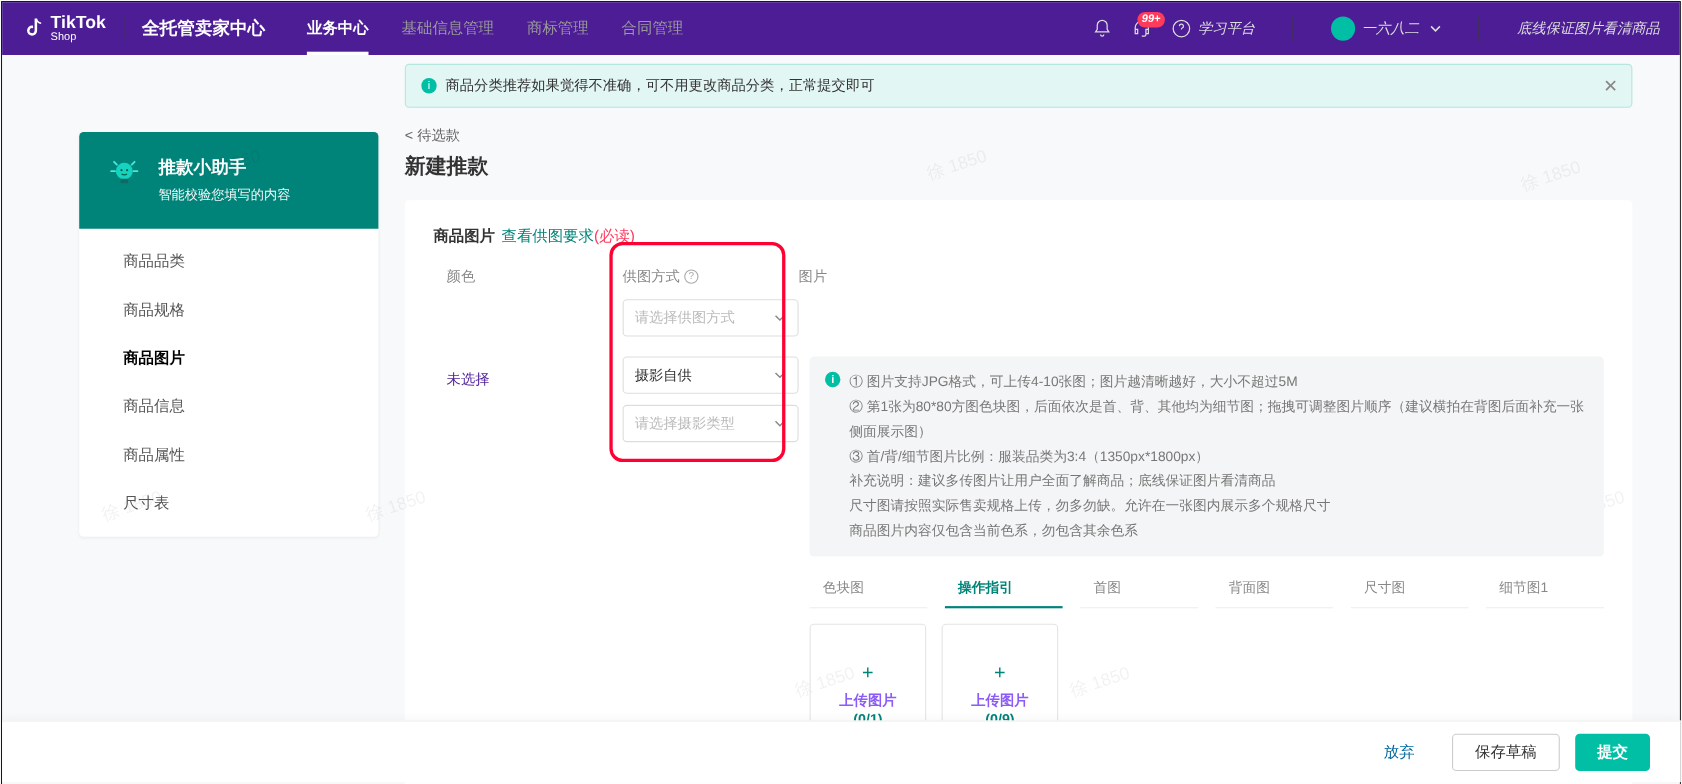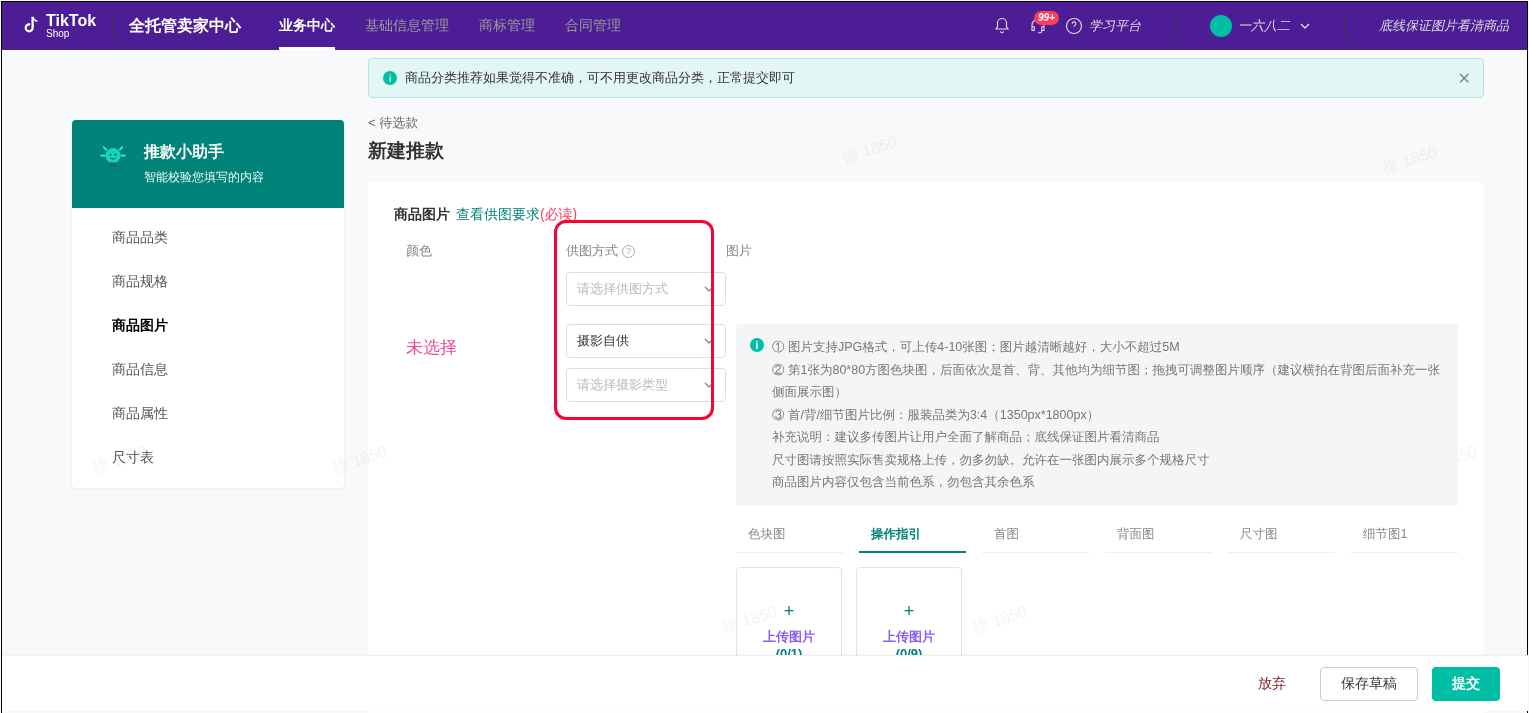--- a/index.html
+++ b/index.html
@@ -47,21 +47,21 @@
 .card { background: #fff; padding: 24px 26px; border-radius: 4px; }
 .section-head { font-size: 14px; font-weight: 700; margin-bottom: 18px; }
 .section-head a { color: #00847a; font-weight: 400; margin-left: 2px; text-decoration: none; }
 .must { color: #ff3b5c; text-align: center; }
 
 .grid-head { display: grid; grid-template-columns: 160px 160px 1fr; padding: 0 0 12px 12px; color: #888; font-size: 13px; }
 .grid-head .th { display: flex; align-items: center; gap: 4px; }
 .q-icon { width: 13px; height: 13px; border: 1px solid #aaa; border-radius: 50%; display: inline-flex; align-items: center; justify-content: center; font-size: 9px; color: #aaa; }
 
 .row-box { display: grid; grid-template-columns: 160px 160px 1fr; padding: 0 0 0 12px; }
-.row-label { font-size: 17px; color: #ec4899; padding-top: 12px; }
+.row-label { font-size: 13px; color: #4c1d95; padding-top: 12px; }
 .dd { height: 34px; border: 1px solid #ddd; border-radius: 4px; display: flex; align-items: center; justify-content: space-between; padding: 0 10px; font-size: 13px; color: #333; cursor: pointer; background: #fff; margin-bottom: 10px; }
 .dd.placeholder { color: #bbb; }
 .dd:last-child { margin-bottom: 0; }
 .dd-chev { color: #888; }
 
 .img-panel { margin-left: 10px; }
 .tip-box { background: #f4f5f6; border-radius: 4px; padding: 12px 14px; display: flex; gap: 8px; }
 .tip-icon { width: 14px; height: 14px; border-radius: 50%; background: #00bfa5; color: #fff; display: flex; align-items: center; justify-content: center; font-size: 10px; flex-shrink: 0; margin-top: 2px; font-weight:700;}
 .tip-text { color: #777; font-size: 12.5px; line-height: 1.8; }
 
@@ -70,21 +70,21 @@
 .tab.active { color: #00847a; border-bottom: 2px solid #00847a; font-weight: 600; }
 
 .uploads { display: flex; gap: 14px; margin-top: 14px; }
 .upload-slot { width: 106px; height: 128px; border: 1px solid #e3e4e5; border-radius: 4px; display: flex; flex-direction: column; align-items: center; justify-content: center; cursor: pointer; }
 .upload-plus { color: #00847a; font-size: 18px; margin-bottom: 6px; }
 .upload-lbl { color: #8b5cf6; font-size: 13px; font-weight: 600; }
 .upload-cnt { color: #00847a; font-size: 13px; font-weight: 600; }
 
 .footer { position: fixed; bottom: 2px; left: 2px; right: 1px; height: 56px; background: #fff; border-top: 1px solid #eee; display: flex; align-items: center; justify-content: flex-end; gap: 14px; padding: 0 28px; box-shadow: 0 -2px 8px rgba(0,0,0,0.03); }
 .btn { height: 34px; padding: 0 20px; border-radius: 4px; font-size: 14px; cursor: pointer; border: none; background: transparent; }
-.btn-text { color: #7f1d1d; }
+.btn-text { color: #0369a1; }
 .btn-outline { border: 1px solid #ccc; color: #333; background: #fff; }
 .btn-primary { background: #00bfa5; color: #fff; font-weight: 600; }
 
 
 .frame { border: 1px solid #000; margin: 1px; }
 </style>
 </head>
 <body>
 
 <div class="frame">

